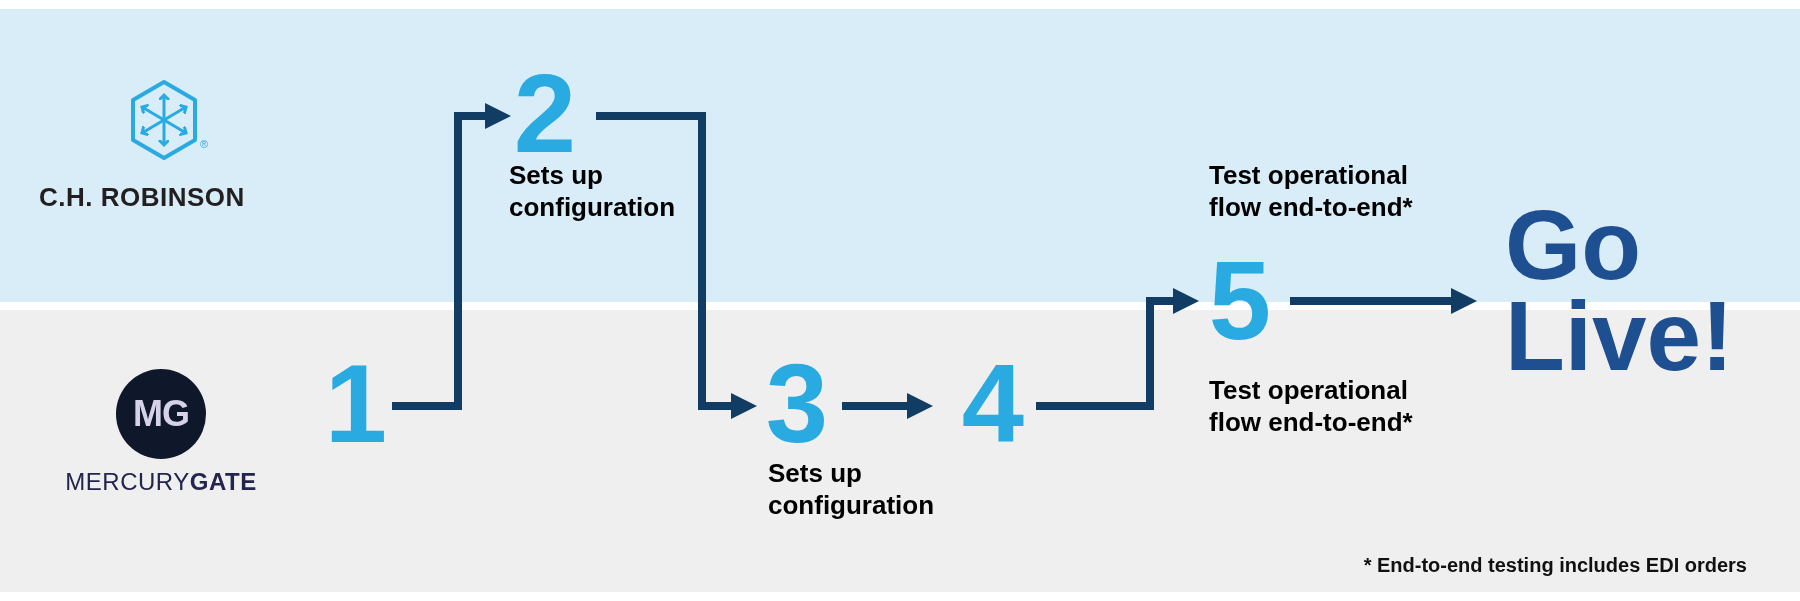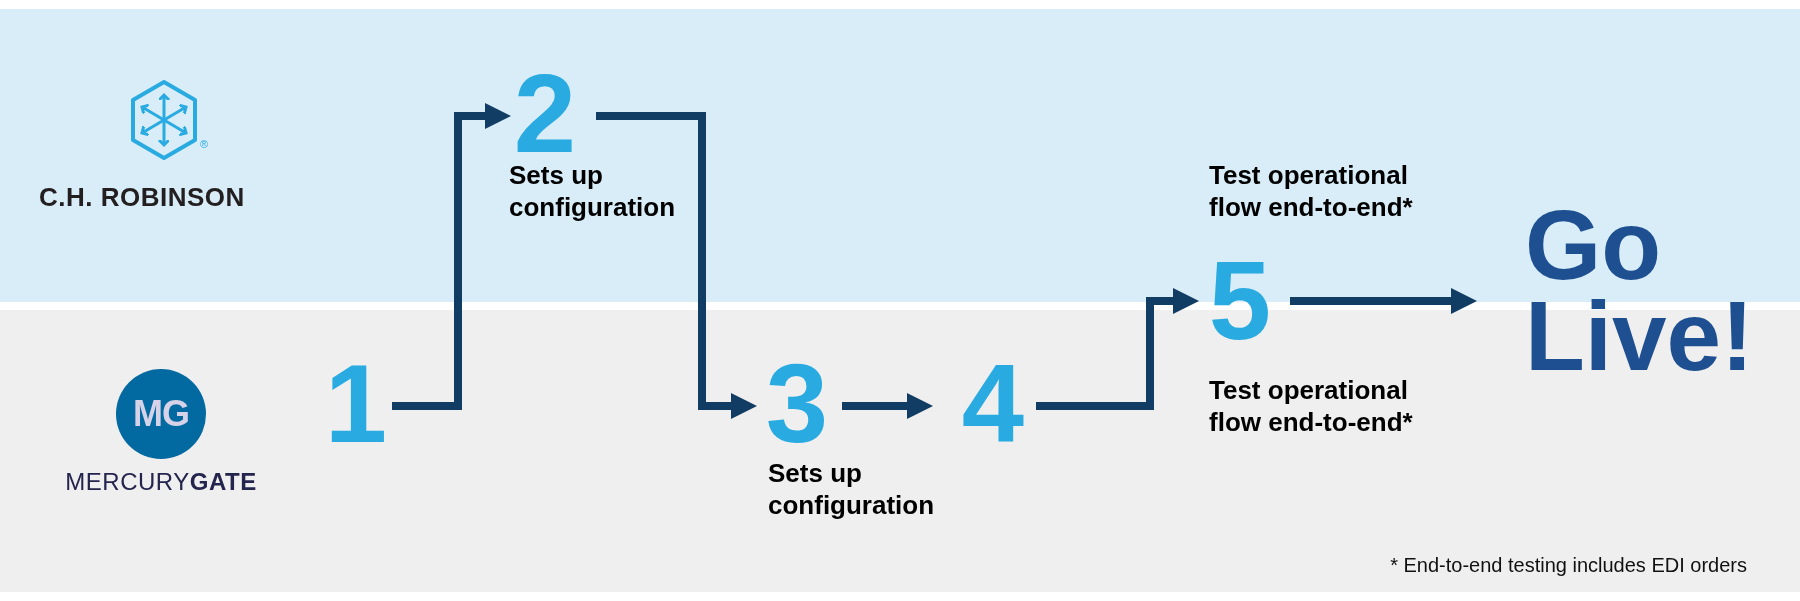--- a/index.html
+++ b/index.html
@@ -12,21 +12,21 @@
   .band-bottom{top:310px;height:282px;background:#efefef;}
 
   
   .chr-icon{position:absolute;left:127px;top:78px;width:74px;height:84px;}
   .chr-reg{position:absolute;left:200px;top:138px;font-size:11px;color:#29abe2;}
   .chr-name{position:absolute;left:39px;top:182px;width:250px;text-align:left;
     font-size:26px;font-weight:bold;color:#231f20;letter-spacing:.5px;}
 
   
   .mg-circle{position:absolute;left:116px;top:369px;width:90px;height:90px;border-radius:50%;
-    background:#0369a1;display:flex;align-items:center;justify-content:center;}
+    background:#0f172a;display:flex;align-items:center;justify-content:center;}
   .mg-mono{font-size:36px;font-weight:bold;color:#d6d2e8;letter-spacing:-1px;}
   .mg-word{position:absolute;left:36px;top:468px;width:250px;text-align:center;
     font-size:24px;color:#23254d;letter-spacing:.5px;}
   .mg-thin{font-weight:normal;}
   .mg-bold{font-weight:bold;}
 
   
   .arrows{position:absolute;left:0;top:0;}
 
   
@@ -42,23 +42,23 @@
   .label{position:absolute;font-size:26px;font-weight:bold;color:#000000;line-height:1.22;}
   .label1{left:333px;top:458px;}
   .label2{left:509px;top:160px;}
   .label3{left:768px;top:458px;}
   .label4{left:963px;top:458px;}
   .label5t{left:1209px;top:160px;}
   .label5b{left:1209px;top:375px;}
 
   
   .golive{position:absolute;left:1505px;top:200px;font-size:98px;font-weight:bold;
-    color:#1d4f91;line-height:.93;margin-left:20px;}
+    color:#1d4f91;line-height:.93;}
 
-  .footnote{position:absolute;right:53px;top:554px;font-size:20px;color:#111;font-weight:normal;}
+  .footnote{position:absolute;right:53px;top:554px;font-size:20px;color:#111;font-weight:bold;}
 </style>
 </head>
 <body>
 
 <div class="canvas">
 
   <div class="band band-top"></div>
   <div class="band band-bottom"></div>
 
   <svg class="chr-icon" width="74" height="84" viewBox="0 0 74 84">

